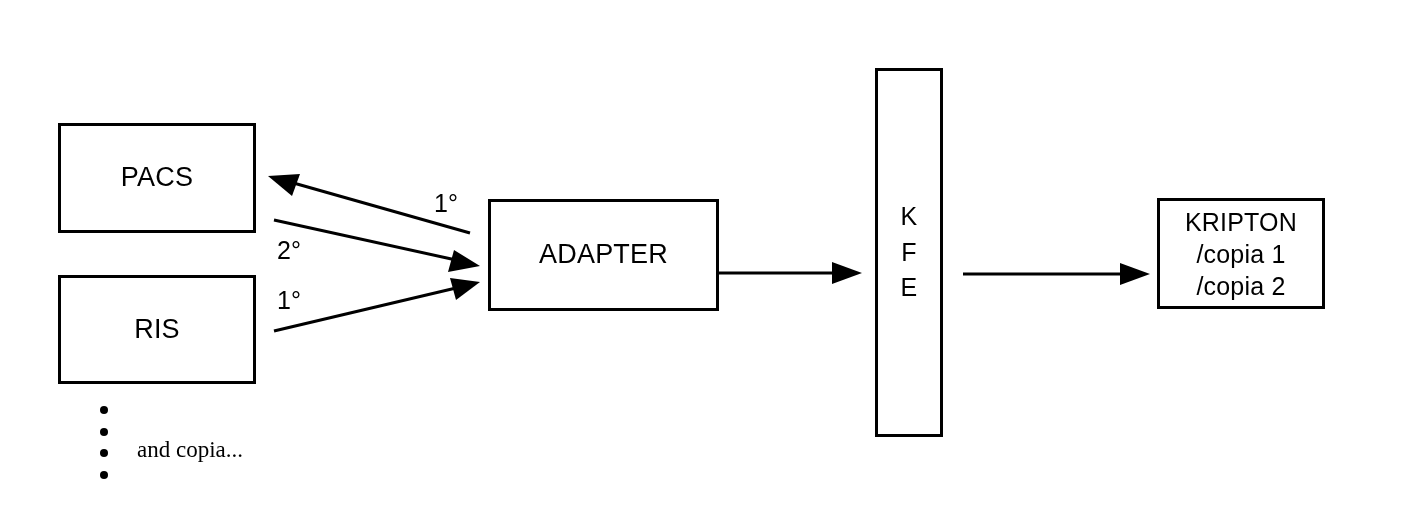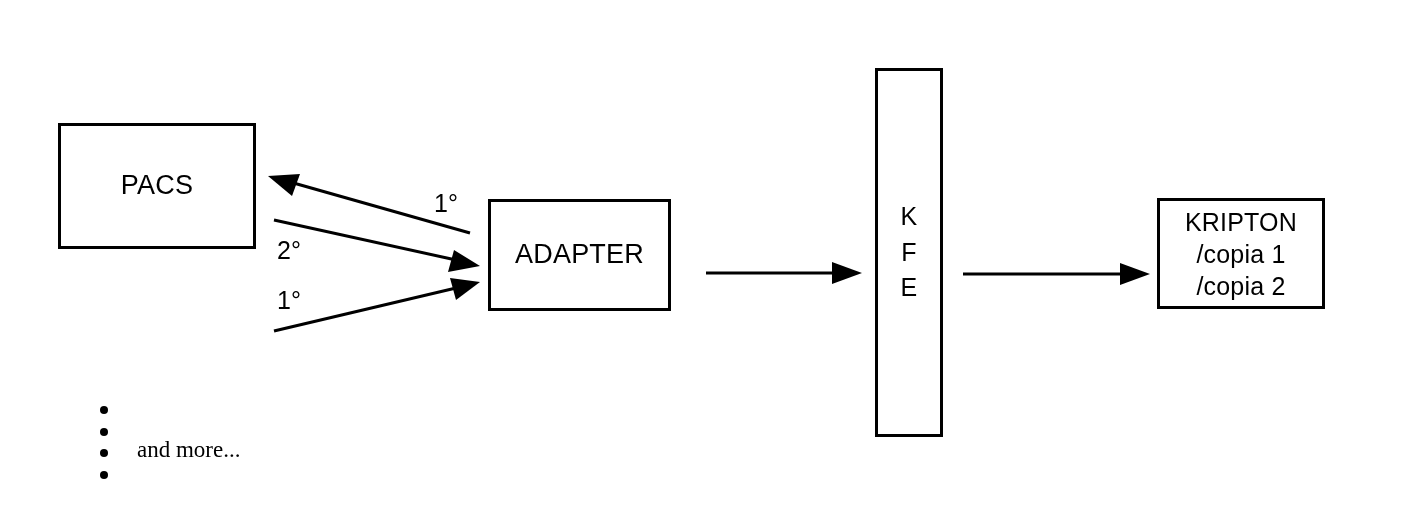--- a/index.html
+++ b/index.html
@@ -27,23 +27,23 @@
     color: #000000;
   }
   .node-label {
     font-family: "Liberation Sans", sans-serif;
     font-size: 27px;
     line-height: 1.18;
     color: #000000;
     letter-spacing: 0.2px;
     white-space: pre;
   }
-  #node-pacs  { left: 58px;   top: 123px; width: 198px; height: 126px; }
+  #node-pacs  { left: 58px;   top: 123px; width: 198px; height: 110px; }
   #node-ris   { left: 58px;   top: 275px; width: 198px; height: 109px; }
-  #node-adapter { left: 488px; top: 199px; width: 183px; height: 112px; }
+  #node-adapter { left: 488px; top: 199px; width: 231px; height: 112px; }
   #node-kfe   { left: 875px;  top: 68px;  width: 68px;  height: 369px; }
   #node-kripton { left: 1157px; top: 198px; width: 168px; height: 111px; }
 
   #node-kfe .node-label {
     font-size: 25px;
     line-height: 1.42;
   }
   #node-kripton .node-label {
     font-size: 25px;
     line-height: 1.28;
@@ -135,20 +135,23 @@
     <g>
       <line class="edge-line" x1="963" y1="274" x2="1126" y2="274"></line>
       <polygon class="arrow-head" points="1150,274 1120,263 1120,285"></polygon>
     </g>
   </svg>
 
   <div class="node" id="node-pacs">
     <span class="node-label">PACS</span>
   </div>
 
+  <div class="node" id="node-ris">
+    <span class="node-label">RIS</span>
+  </div>
 
   <div class="node" id="node-adapter">
     <span class="node-label">ADAPTER</span>
   </div>
 
   <div class="node" id="node-kfe">
     <span class="node-label">K
 F
 E</span>
   </div>
@@ -162,15 +165,15 @@
   <div class="edge-label" id="label-pacs-out">1°</div>
   <div class="edge-label" id="label-pacs-in">2°</div>
   <div class="edge-label" id="label-ris-out">1°</div>
 
   <div id="ellipsis-group">
     <span class="ellipsis-dot" id="dot-0"></span>
     <span class="ellipsis-dot" id="dot-1"></span>
     <span class="ellipsis-dot" id="dot-2"></span>
     <span class="ellipsis-dot" id="dot-3"></span>
   </div>
-  <div id="more-text">and more...</div>
+  <div id="more-text">and copia...</div>
 
 </div>
 
 </body></html>

